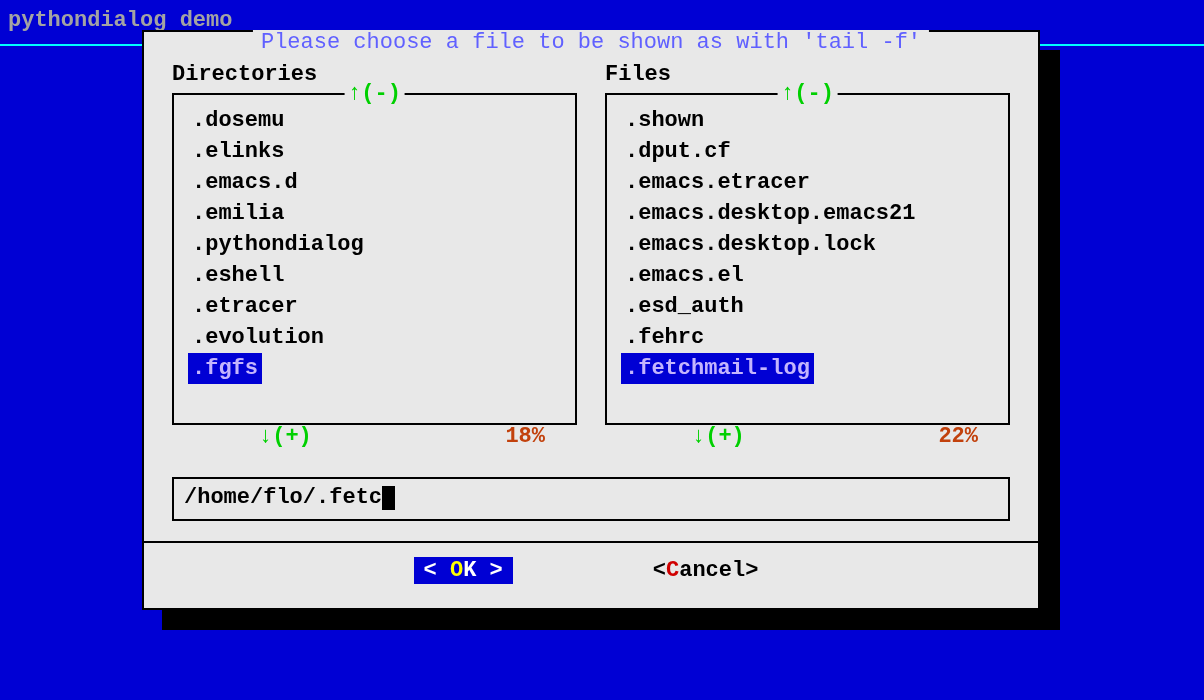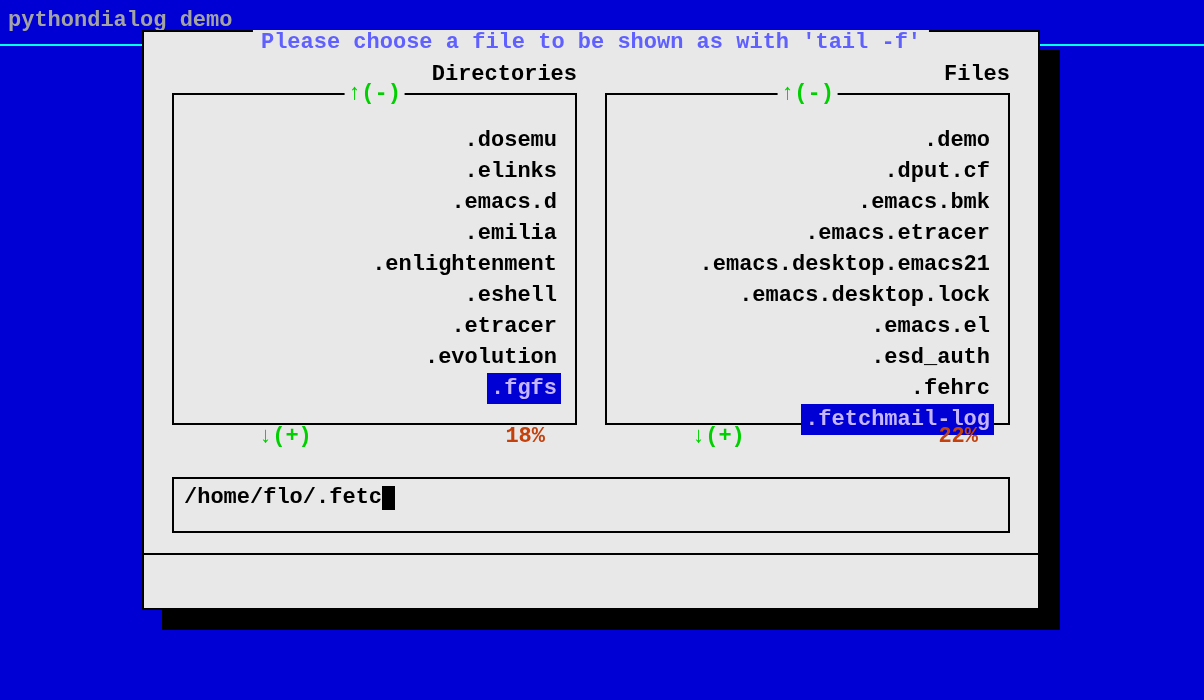--- a/index.html
+++ b/index.html
@@ -47,30 +47,29 @@
   }
   .dialog-title {
     position: absolute;
     top: -2px;
     left: 50%;
     transform: translateX(-50%);
     background: #e8e8e8;
     color: #6060ff;
     padding: 0 8px;
     white-space: nowrap;
-    font-weight: bold;
+    font-weight: normal;
   }
   .panels {
     display: flex;
     gap: 28px;
     padding: 30px 28px 12px 28px;
   }
   .panel {
     flex: 1;
-    text-align: right;
   }
   .panel-label {
     color: #000000;
     margin-bottom: 6px;
     padding-left: 0px;
   }
   .listbox {
     border: 2px solid #000000;
     position: relative;
     height: 332px;
@@ -81,21 +80,20 @@
     top: -14px;
     left: 50%;
     transform: translateX(-50%);
     background: #e8e8e8;
     color: #00d000;
     padding: 0 4px;
     font-weight: bold;
   }
   .list-items {
     color: #000000;
-    margin-top: 20px;
   }
   .list-item {
     padding: 0 4px;
     line-height: 31px;
     white-space: nowrap;
     display: inline-block;
   }
   .list-row { height: 31px; }
   .selected {
     background: #0000d4;
@@ -111,21 +109,21 @@
     padding: 0 10px;
   }
   .scroll-down { color: #00d000; font-weight: bold; padding-left: 75px;}
   .scroll-pct { color: #c2410c; font-weight: bold; padding-right: 20px;}
   .path-input-wrap {
     margin: 40px 28px 0 28px;
     border: 2px solid #000000;
     padding: 6px 10px;
     color: #000000;
     position: relative;
-    height: 56px;
+    height: 44px;
   }
   .path-input {
     display: inline;
   }
   .cursor {
     display: inline-block;
     width: 13px;
     height: 24px;
     background: #000000;
     vertical-align: text-bottom;
@@ -175,41 +173,40 @@
 
     <div class="panel">
       <div class="panel-label">Directories</div>
       <div class="listbox">
         <div class="scroll-top">↑(-)</div>
         <div class="list-items" id="dir-items">
             <div class="list-row"><span class="list-item">.dosemu</span></div>
             <div class="list-row"><span class="list-item">.elinks</span></div>
             <div class="list-row"><span class="list-item">.emacs.d</span></div>
             <div class="list-row"><span class="list-item">.emilia</span></div>
-            <div class="list-row"><span class="list-item">.enlightenment</span></div>
+            <div class="list-row"><span class="list-item">.pythondialog</span></div>
             <div class="list-row"><span class="list-item">.eshell</span></div>
             <div class="list-row"><span class="list-item">.etracer</span></div>
             <div class="list-row"><span class="list-item">.evolution</span></div>
             <div class="list-row"><span class="list-item selected">.fgfs</span></div>
           </div>
         <div class="scroll-bottom">
           <span class="scroll-down">↓(+)</span>
           <span class="scroll-pct">18%</span>
         </div>
       </div>
     </div>
 
     <div class="panel">
       <div class="panel-label">Files</div>
       <div class="listbox">
         <div class="scroll-top">↑(-)</div>
         <div class="list-items" id="file-items">
-            <div class="list-row"><span class="list-item">.demo</span></div>
+            <div class="list-row"><span class="list-item">.shown</span></div>
             <div class="list-row"><span class="list-item">.dput.cf</span></div>
-            <div class="list-row"><span class="list-item">.emacs.bmk</span></div>
             <div class="list-row"><span class="list-item">.emacs.etracer</span></div>
             <div class="list-row"><span class="list-item">.emacs.desktop.emacs21</span></div>
             <div class="list-row"><span class="list-item">.emacs.desktop.lock</span></div>
             <div class="list-row"><span class="list-item">.emacs.el</span></div>
             <div class="list-row"><span class="list-item">.esd_auth</span></div>
             <div class="list-row"><span class="list-item">.fehrc</span></div>
             <div class="list-row"><span class="list-item selected">.fetchmail-log</span></div>
           </div>
         <div class="scroll-bottom">
           <span class="scroll-down">↓(+)</span>
@@ -219,14 +216,18 @@
     </div>
 
   </div>
 
   <div class="path-input-wrap">
     <span class="path-input">/home/flo/.fetc</span><span class="cursor"></span>
   </div>
 
   <hr class="hr">
 
+  <div class="buttons">
+    <button class="btn btn-ok"><span>&lt;  </span><span class="hotkey">O</span><span>K  &gt;</span></button>
+    <button class="btn btn-cancel"><span>&lt;</span><span class="hotkey">C</span><span>ancel&gt;</span></button>
+  </div>
 
 </div>
 
 </body></html>

